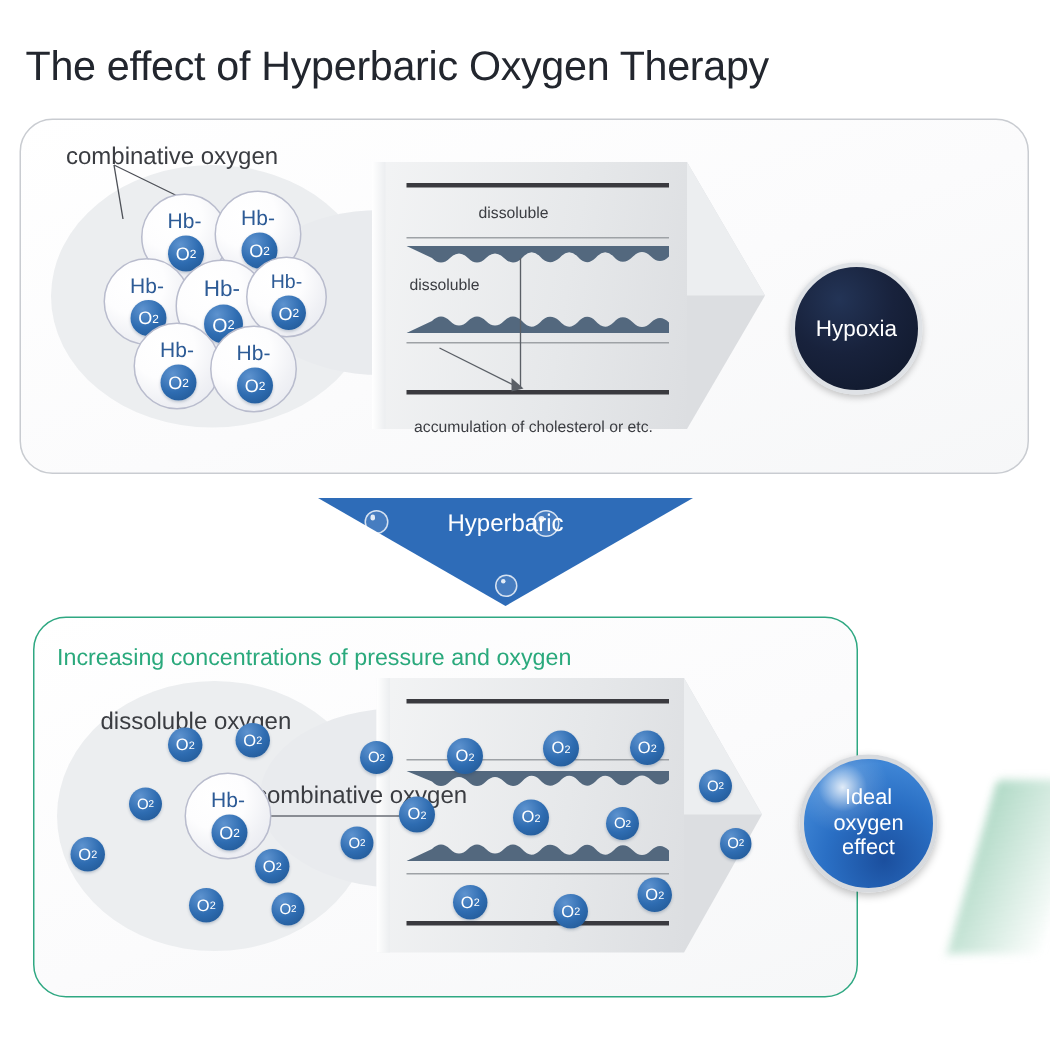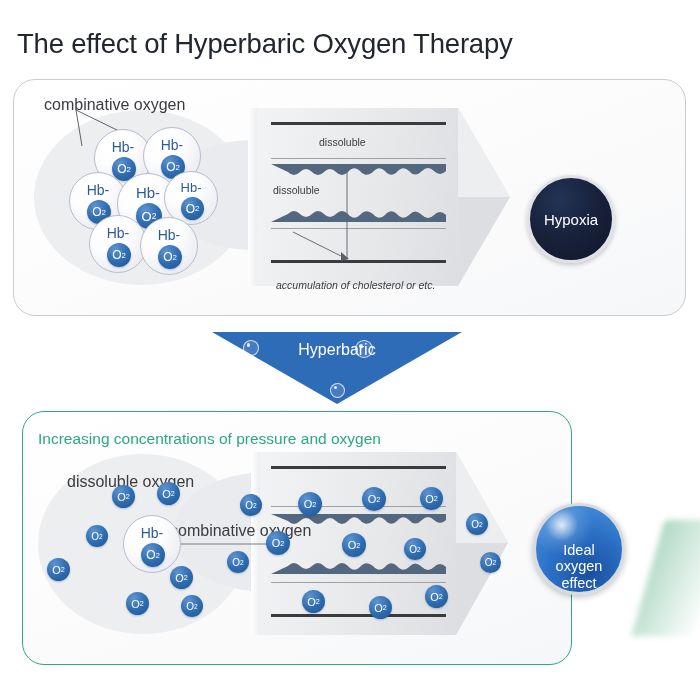--- a/index.html
+++ b/index.html
@@ -172,21 +172,21 @@
     height: 92px;
     border-radius: 50%;
     background:
       radial-gradient(circle at 30% 22%, rgba(255,255,255,0.85) 0%, rgba(255,255,255,0.12) 18%, rgba(255,255,255,0) 34%),
       radial-gradient(circle at 62% 78%, #1b4f9e 0%, #2a6fc4 45%, #3f86d6 75%, #2d6cc0 100%);
     border: 3px solid #d7dade;
     box-sizing: border-box;
     display: flex;
     flex-direction: column;
     align-items: center;
-    justify-content: flex-end;
+    justify-content: center;
     color: #ffffff;
     font-size: 14.5px;
     line-height: 1.16;
     text-align: center;
     box-shadow: 0 2px 6px rgba(0,0,0,0.25);
   }
 
   
   .tri {
     position: absolute;
@@ -289,21 +289,21 @@
     <div class="cap-text" style="top:16px; left:48px;">dissoluble</div>
     <div class="cap-text" style="top:64px; left:2px;">dissoluble</div>
 
     <svg class="leader" width="175" height="155" viewBox="0 0 175 155" style="left:0; top:0;">
       <path d="M76 52 L76 96" stroke="#5a5f66" stroke-width="0.9" fill="none"></path>
       <path d="M76 96 L76 138" stroke="#5a5f66" stroke-width="0.9" fill="none"></path>
       <path d="M22 112 L74 138" stroke="#5a5f66" stroke-width="0.9" fill="none"></path>
       <path d="M70 132 L78 139 L70 141 Z" fill="#5a5f66"></path>
     </svg>
   </div>
-  <div class="cap-text" style="left:262px; top:199px;font-style:italic;">accumulation of cholesterol or etc.</div>
+  <div class="cap-text" style="left:262px; top:199px;">accumulation of cholesterol or etc.</div>
 
   <div class="tiny-label" style="left:30px; top:16px;">combinative oxygen</div>
   <svg class="leader" width="140" height="80" viewBox="0 0 140 80" style="left:30px; top:26px;">
     <path d="M32 4 L38 40 M32 4 L118 46" stroke="#4e5158" stroke-width="0.9" fill="none"></path>
   </svg>
 
   <div id="top-cells">
       <div class="hb" style="left: 80px; top: 49px; width: 58px; height: 58px;">
         <div class="hb-label" style="font-size: 14px;">Hb-</div>
         <div class="o2" style="width: 24px; height: 24px; left: 17px; top: 27px; font-size: 12px;">O<sub>2</sub></div>

